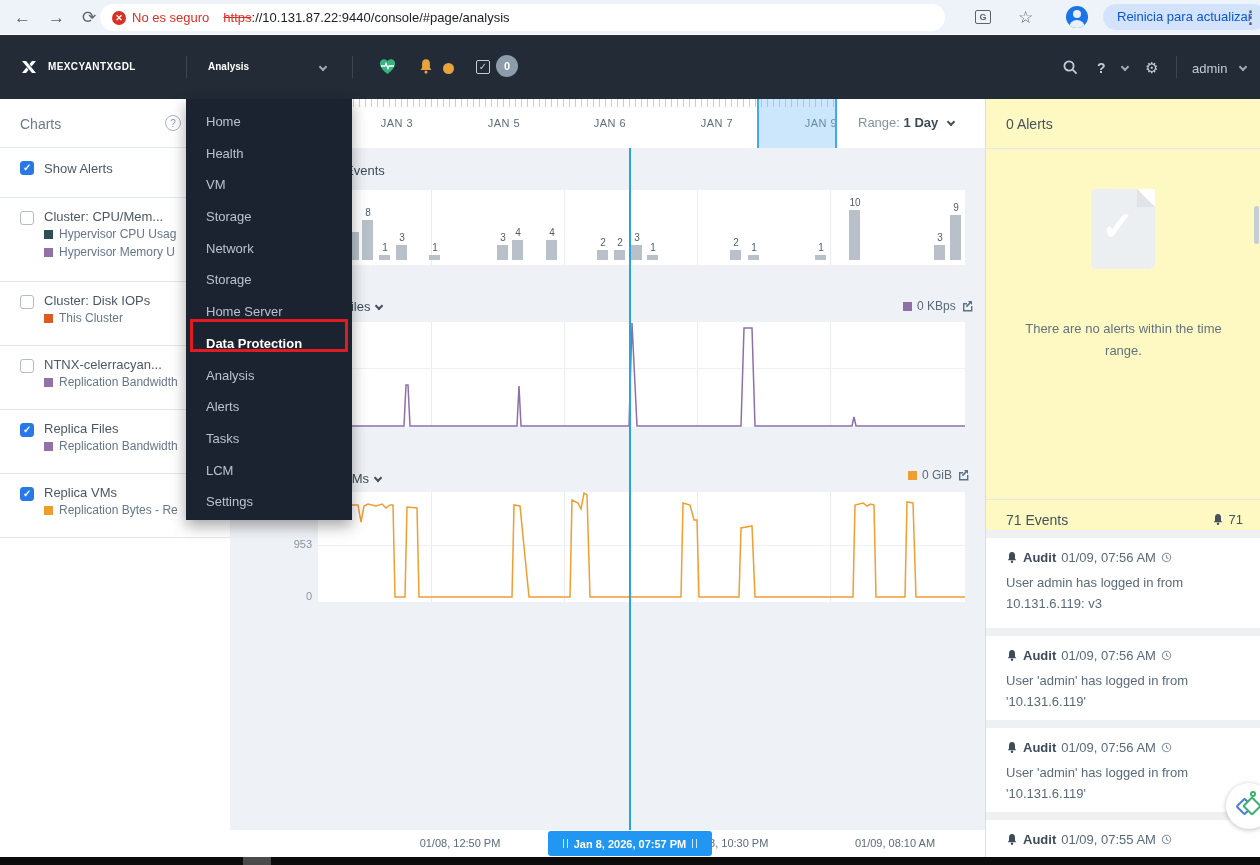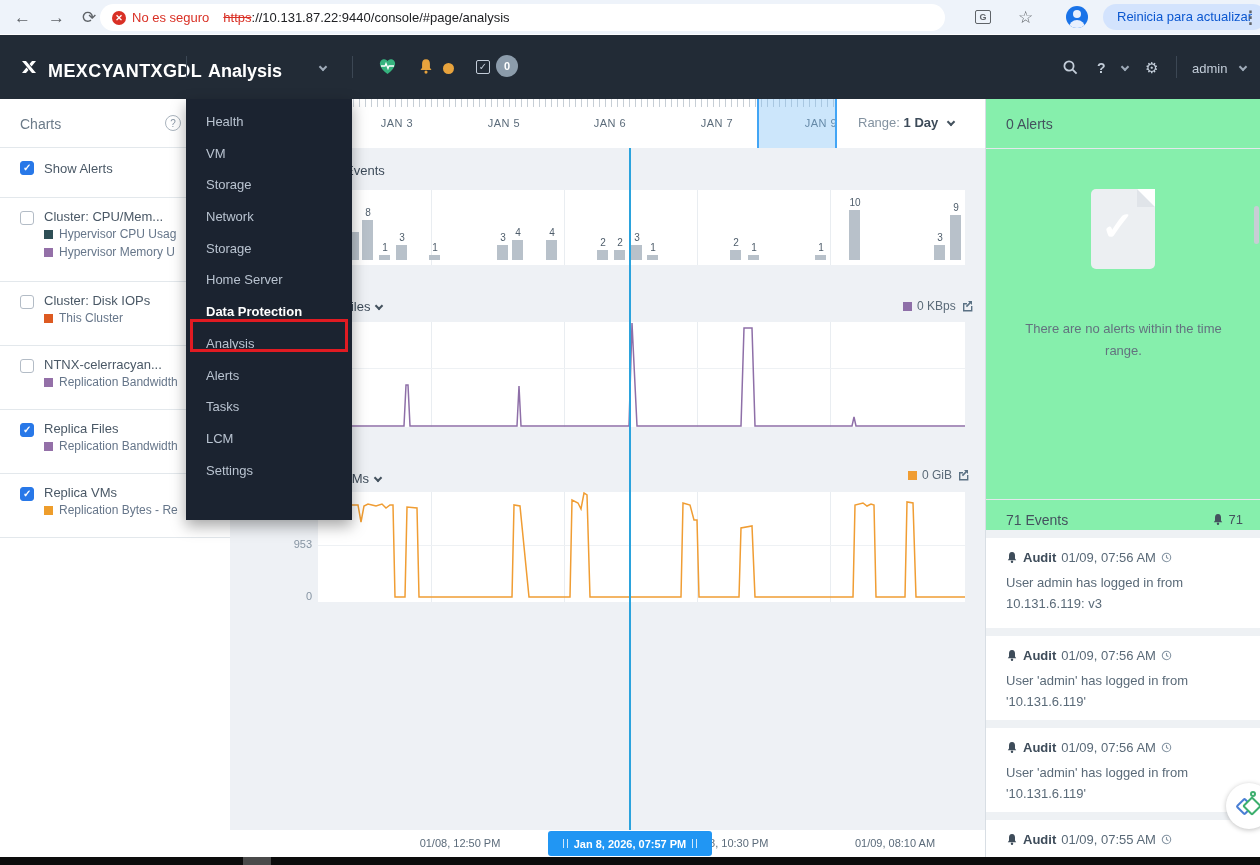--- a/index.html
+++ b/index.html
@@ -16,21 +16,21 @@
   .url { font-size:13px; color:#202124; white-space:nowrap; }
   .url .scheme { color:#d93025; text-decoration:line-through; }
   #translate-ico { width:16px; height:14px; border:1.5px solid #5f6368; border-radius:2px; color:#5f6368; font-size:9px; font-weight:bold; text-align:center; line-height:12px; }
   #avatar { width:22px; height:22px; border-radius:50%; background:#1a73e8; overflow:hidden; }
   #avatar .head { position:absolute; left:7px; top:4px; width:8px; height:8px; border-radius:50%; background:#e8f0fe; }
   #avatar .bodyp { position:absolute; left:3px; top:14px; width:16px; height:10px; border-radius:8px 8px 0 0; background:#e8f0fe; }
   #update-pill { height:26px; background:#d3e3fd; color:#0b57d0; border-radius:14px; font-size:13px; line-height:26px; padding:0 14px; white-space:nowrap; }
 
   
   #appbar { left:0; top:35px; width:1260px; height:64px; background:#222b36; }
-  .hdr-txt { color:#fff; font-size:18px; }
+  .hdr-txt { color:#fff; font-size:10px; }
   .hdr-div { width:1px; height:22px; background:#3c4754; }
   .chev { display:inline-block; width:6px; height:6px; border-right:2px solid #9fabb9; border-bottom:2px solid #9fabb9; transform:rotate(45deg); margin-left:6px; vertical-align:2px; }
   .chev.dark { border-color:#44525e; }
   #task-badge { width:22px; height:22px; border-radius:50%; background:#8c9cab; color:#fff; font-size:11px; font-weight:bold; text-align:center; line-height:22px; }
   #task-ico { width:14px; height:14px; border:1.5px solid #c3cdd9; border-radius:2px; color:#c3cdd9; font-size:10px; line-height:12px; text-align:center; }
 
   
   #navmenu { left:186px; top:99px; width:166px; height:421px; background:#1b2330; z-index:50; box-shadow:0 6px 14px rgba(0,0,0,.35); padding-top:7px; }
   #navmenu .mi { height:31.7px; line-height:31.7px; padding-left:20px; font-size:13px; color:#b9c3d0; cursor:pointer; white-space:nowrap; }
   #navmenu .mi.active { color:#fff; font-weight:bold; }
@@ -68,21 +68,21 @@
   .bar-lab { position:absolute; width:24px; text-align:center; font-size:10px; color:#4e5d6b; }
   .ylab { position:absolute; width:24px; text-align:right; font-size:11px; color:#8795a3; }
   #cursor { left:629px; top:148px; width:2px; height:682px; background:#2ba3dd; z-index:6; }
 
   #bottombar { left:230px; top:830px; width:755px; height:27px; background:#fff; }
   .bb-lab { position:absolute; top:7px; width:120px; text-align:center; font-size:11px; color:#5b6b7a; }
   #timepill { left:548px; top:831px; width:164px; height:25px; background:#2196f3; border-radius:3px; z-index:7; color:#fff; font-size:11px; font-weight:bold; display:flex; align-items:center; justify-content:center; gap:6px; }
   .grip { width:5px; height:9px; border-left:1.5px solid #cfe7fb; border-right:1.5px solid #cfe7fb; }
 
   
-  #rpanel { left:985px; top:99px; width:275px; height:766px; background:#86efac; border-left:1px solid #d8dee4; }
+  #rpanel { left:985px; top:99px; width:275px; height:766px; background:#fef9c3; border-left:1px solid #d8dee4; }
   #alerts-title { position:absolute; left:20px; top:17px; font-size:14px; color:#44525e; }
   #rp-div1 { position:absolute; left:0; top:49px; width:275px; height:1px; background:#e3e8ec; }
   #docicon { position:absolute; left:105px; top:90px; width:64px; height:80px; background:#eceff2; border-radius:5px; }
   #docicon .fold { position:absolute; right:0; top:0; width:0; height:0; border-left:18px solid #e0e4e9; border-top:18px solid #fff; }
   #docicon .chk { position:absolute; left:10px; top:14px; color:#fff; font-size:40px; font-weight:bold; }
   .empty-txt { position:absolute; width:275px; text-align:center; font-size:13px; color:#63727f; }
   #ev-hdr { position:absolute; left:0; top:400px; width:275px; height:42px; border-top:1px solid #e3e8ec; border-bottom:6px solid #1d4ed8;text-align:center; }
   #ev-hdr .t { position:absolute; left:20px; top:12px; font-size:14px; color:#44525e; }
   #ev-hdr .b { position:absolute; right:18px; top:12px; font-size:13px; color:#44525e; display:flex; gap:5px; align-items:center; }
   #evlist { position:absolute; left:0; top:431px; width:275px; height:335px; background:#eef1f4; }
@@ -328,20 +328,21 @@
   <div class="bb-lab" style="left:438px">01/08, 10:30 PM</div>
   <div class="bb-lab" style="left:605px">01/09, 08:10 AM</div>
 </div>
 <div id="timepill" class="abs">
   <span class="grip"></span>
   <span>Jan 8, 2026, 07:57 PM</span>
   <span class="grip"></span>
 </div>
 
 <div id="navmenu" class="abs">
+    <div class="mi">Home</div>
     <div class="mi">Health</div>
     <div class="mi">VM</div>
     <div class="mi">Storage</div>
     <div class="mi">Network</div>
     <div class="mi">Storage</div>
     <div class="mi">Home Server</div>
     <div class="mi active">Data Protection</div>
     <div class="mi">Analysis</div>
     <div class="mi">Alerts</div>
     <div class="mi">Tasks</div>

